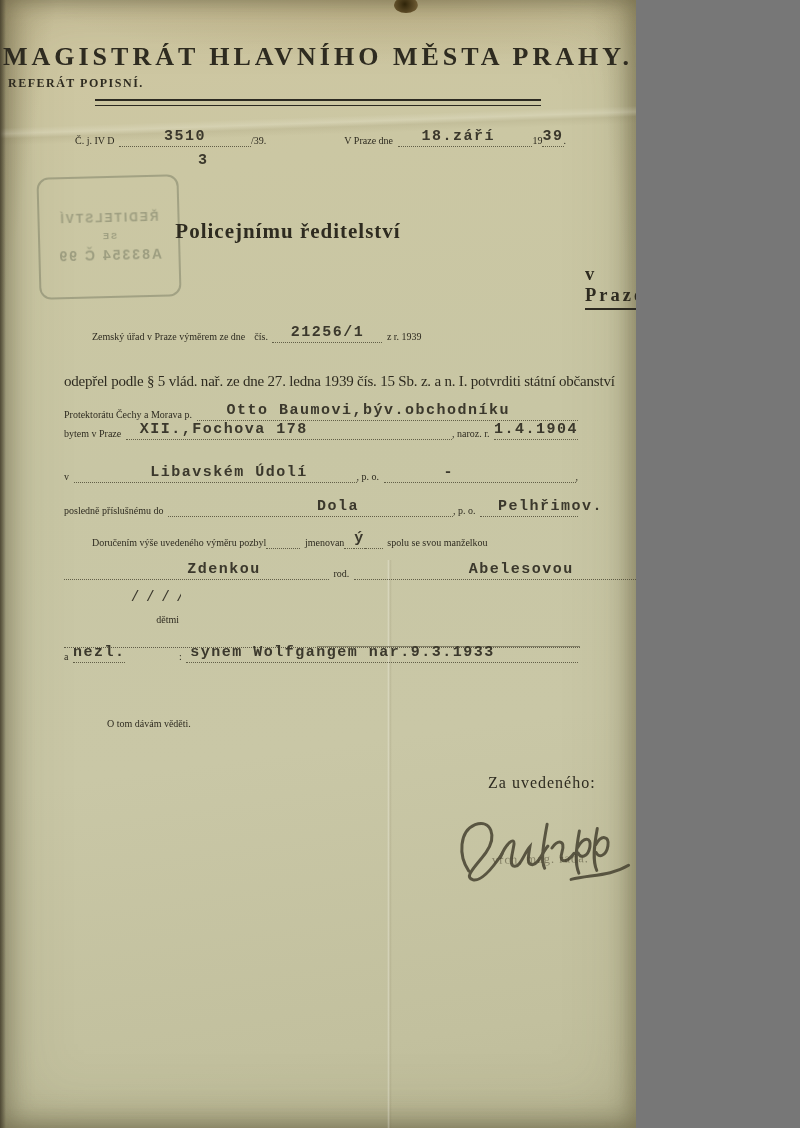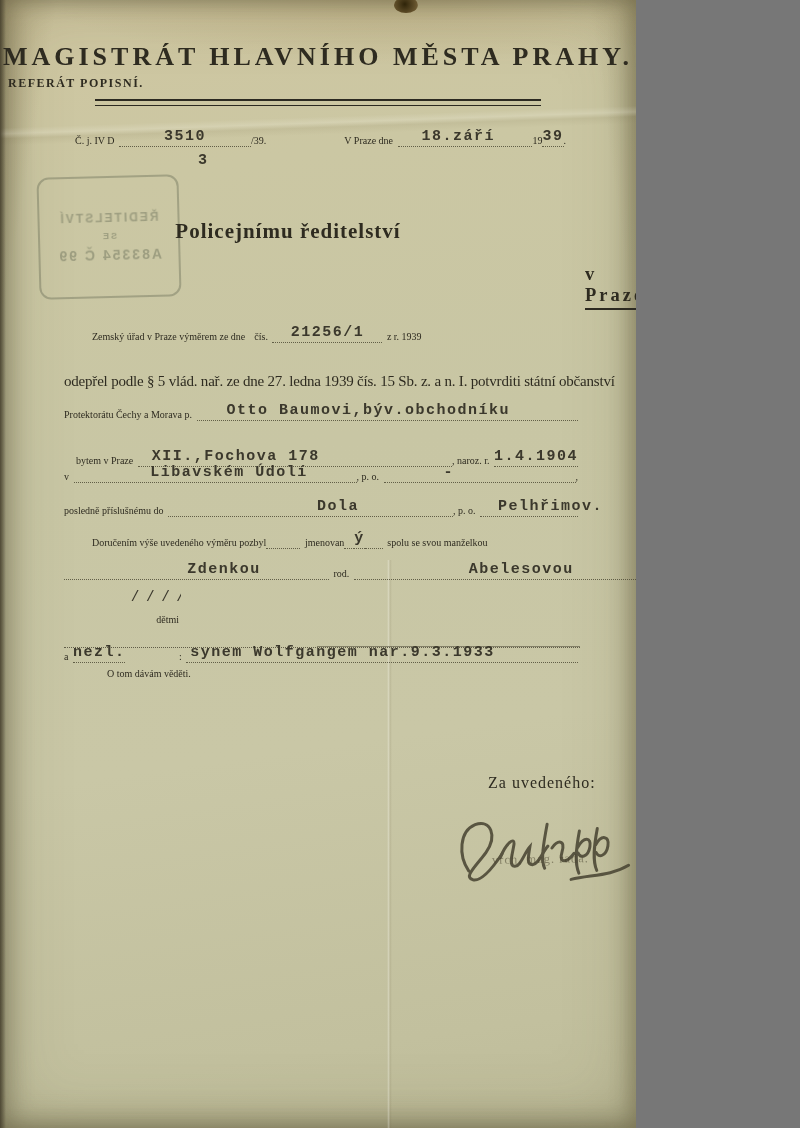--- a/index.html
+++ b/index.html
@@ -124,21 +124,21 @@
 
   <div class="row" style="top:372px;">
     <span class="p small">odepřel podle § 5 vlád. nař. ze dne 27. ledna 1939 čís. 15 Sb. z. a n. I. potvrditi státní občanství</span>
   </div>
 
   <div class="row" style="top:402px;">
     <span class="p mr">Protektorátu Čechy a Morava p.</span>
     <span class="dotfill" style="padding-left:30px;"><span class="t">Otto Baumovi,býv.obchodníku</span></span>
   </div>
 
-  <div class="row" style="top:448px;margin-left:12px;">
+  <div class="row" style="top:421px;">
     <span class="p mr">bytem v Praze</span>
     <span class="dotfill" style="padding-left:14px;"><span class="t">XII.,Fochova 178</span></span>
     <span class="p mr">, naroz. r.</span>
     <span class="t u">1.4.1904</span>
   </div>
 
   <div class="row" style="top:464px;">
     <span class="p mr">v</span>
     <span class="dotfix" style="width:255px;padding-left:28px;"><span class="t">Libavském Údolí</span></span>
     <span class="p mr">, p. o.</span>
@@ -177,21 +177,21 @@
     <span class="struck">
       <span class="p">dětmi</span>
       <span class="slashes">⁄ ⁄ ⁄ ⁄</span>
     </span>
     <span class="p mr">:</span>
     <span class="dotfill" style="padding-left:4px;"><span class="t">synem Wolfgangem nar.9.3.1933</span></span>
   </div>
 
   <div class="sep"></div>
 
-  <div class="row" style="top:668px;left:107px;">
+  <div class="row" style="top:718px;left:107px;">
     <span class="p">O tom dávám věděti.</span>
   </div>
 
   <div class="za">Za uvedeného:</div>
 
   <svg class="sig" width="200" height="95" viewBox="0 0 200 95">
     <g fill="none" stroke="#4a4634" stroke-width="3" stroke-linecap="round" opacity="0.88">
       <path d="M16,66 C6,50 8,26 24,20 C40,15 46,32 34,48 C24,61 10,72 20,75 C28,77 40,64 50,50"></path>
       <path d="M48,54 C54,40 64,32 62,42 C60,52 56,62 62,63 C68,64 72,50 78,44 C76,54 74,62 80,62 C86,62 90,50 96,44"></path>
       <path d="M96,22 C92,40 88,58 92,66"></path>

